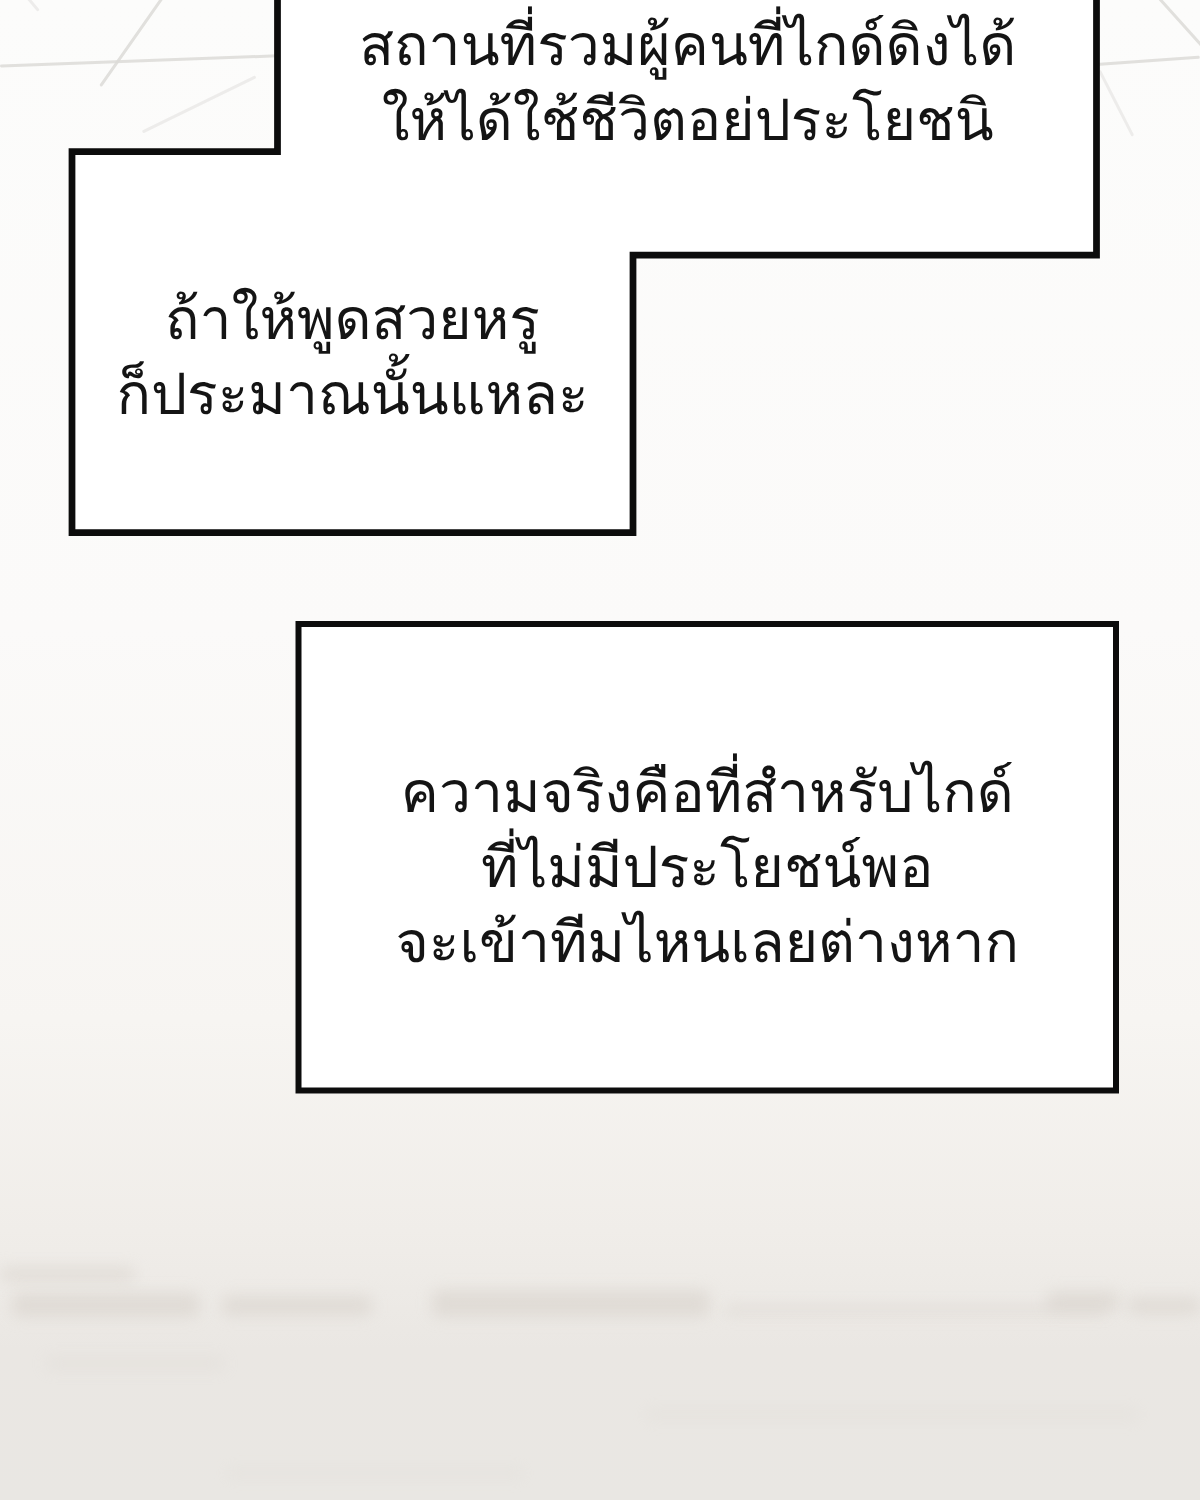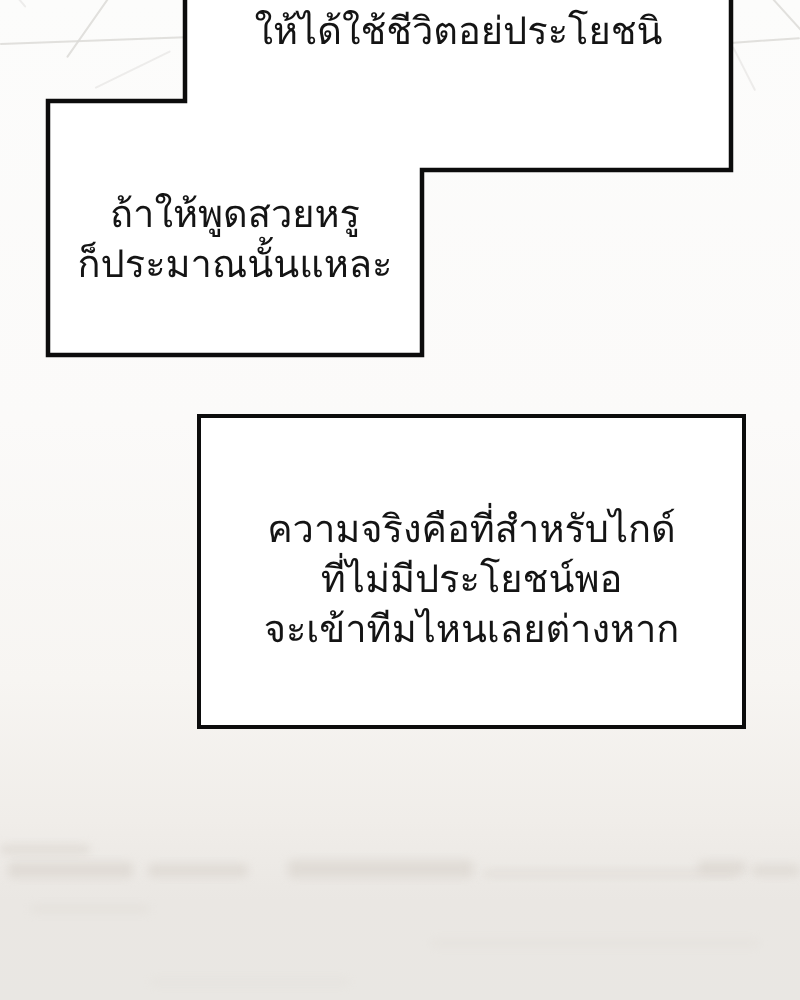--- a/index.html
+++ b/index.html
@@ -93,20 +93,21 @@
     <div class="tile-line faint" style="left:732px; top:47px; width:2px; height:49px; transform:rotate(-27deg); transform-origin:top center;"></div>
   </div>
 
   <svg class="bubble-svg" viewBox="0 0 800 400">
     <polygon points="185,-10 731,-10 731,170 422,170 422,355 48,355 48,101 185,101" fill="#ffffff" stroke="#0c0c0c" stroke-width="4.5" stroke-linejoin="miter"></polygon>
   </svg>
 
   <div class="bubble-rect"></div>
 
   <div class="speech top">
+    <div class="line">สถานที่รวมผู้คนที่ไกด์ดิงได้</div>
     <div class="line">ให้ได้ใช้ชีวิตอย่ประโยชนิ</div>
   </div>
 
   <div class="speech center">
     <div class="line">ความจริงคือที่สำหรับไกด์</div>
     <div class="line">ที่ไม่มีประโยชน์พอ</div>
     <div class="line">จะเข้าทีมไหนเลยต่างหาก</div>
   </div>
 
   <div class="speech left">

